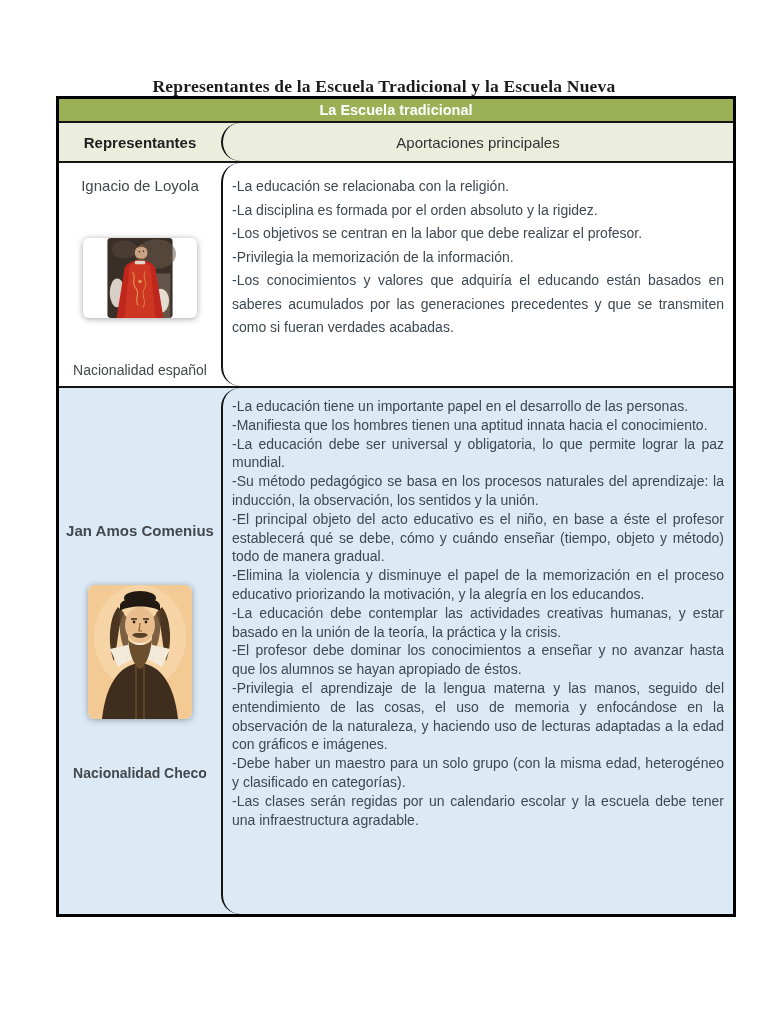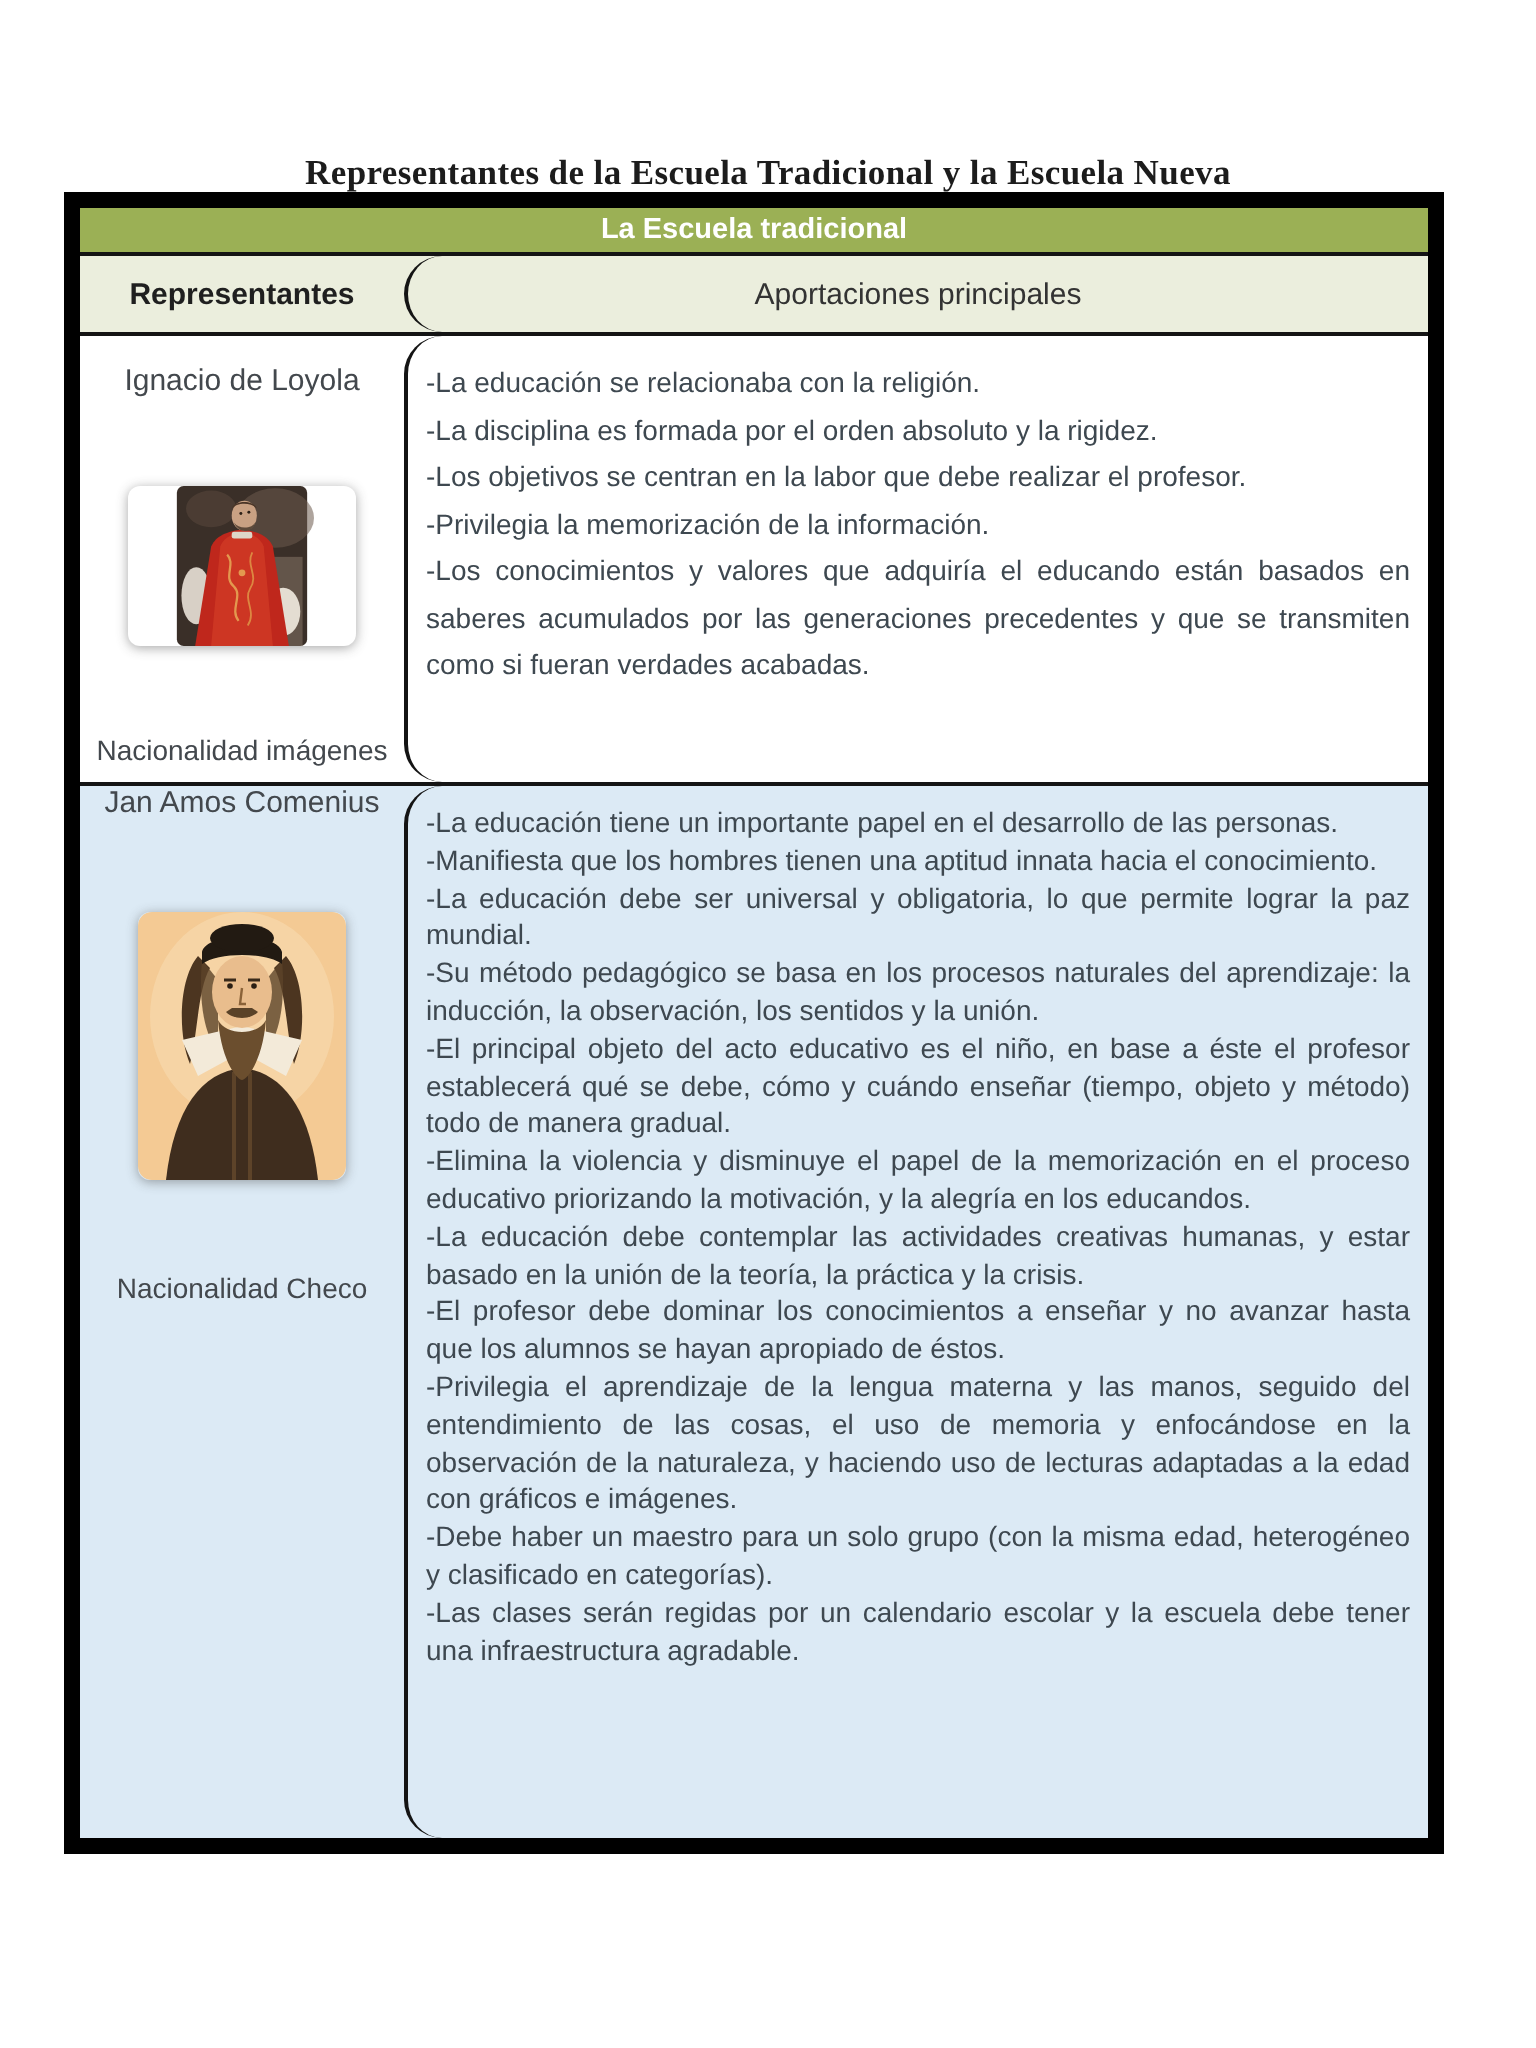--- a/index.html
+++ b/index.html
@@ -20,23 +20,23 @@
     text-align: center;
     font-family: "Liberation Serif", serif;
     font-weight: bold;
     font-size: 17.5px;
     color: #1c1c1c;
     letter-spacing: 0.2px;
     margin-top: 20px;
   }
   .doc-table {
     position: absolute;
-    left: 32px; top: 96px;
+    left: 56px; top: 96px;
     width: 674px;
-    border: 8px solid #000000;
+    border: 3px solid #000000;
     background: #7f1d1d;
   }
   .t-header {
     height: 22px;
     background: #9BB055;
     color: #ffffff;
     font-weight: bold;
     font-size: 14.5px;
     text-align: center;
     line-height: 22px;
@@ -78,21 +78,23 @@
   .t-row1 .cell-right {
     height: 223px;
     padding: 12px 9px 6px 9px;
     font-size: 14px;
     line-height: 23.5px;
     color: #3E4850;
   }
   .t-row2 { background: #DCEAF5; }
   .t-row2 .cell-left {
     height: 526px;
+    justify-content: center;
     gap: 46px;
+    font-weight: bold;
   }
   .t-row2 .cell-right {
     height: 526px;
     padding: 9px 9px 5px 9px;
     font-size: 14px;
     line-height: 18.8px;
     color: #3E4850;
   }
   .person-name {
     font-size: 15px;
@@ -146,21 +148,21 @@
           <path d="M44 60 C52 68 40 80 50 88 C58 96 46 108 54 118" stroke="#e9b25a" stroke-width="2" fill="none" opacity="0.8"></path>
           <path d="M66 58 C60 70 72 78 64 90 C58 100 70 110 62 122" stroke="#e2a94f" stroke-width="1.6" fill="none" opacity="0.7"></path>
           <circle cx="57" cy="76" r="3" fill="#e9b25a" opacity="0.8"></circle>
           <rect x="48" y="40" width="18" height="6" rx="2" fill="#ded6c8"></rect>
           <ellipse cx="59" cy="26" rx="11" ry="13" fill="#c9a183"></ellipse>
           <path d="M50 32 C54 42 66 42 69 31 C66 38 54 38 50 32 Z" fill="#5e4a3a"></path>
           <path d="M48 20 C50 12 68 12 70 20 C66 14 52 14 48 20 Z" fill="#4a3527"></path>
           <circle cx="56" cy="24" r="1.3" fill="#2b1f16"></circle>
           <circle cx="63" cy="23" r="1.3" fill="#2b1f16"></circle>
         </svg>
-        <div class="person-nationality">Nacionalidad imágenes</div>
+        <div class="person-nationality">Nacionalidad español</div>
       </div>
       <div class="cell-right points">
         <p>-La educación se relacionaba con la religión.</p>
         <p>-La disciplina es formada por el orden absoluto y la rigidez.</p>
         <p>-Los objetivos se centran en la labor que debe realizar el profesor.</p>
         <p>-Privilegia la memorización de la información.</p>
         <p>-Los conocimientos y valores que adquiría el educando están basados en saberes acumulados por las generaciones precedentes y que se transmiten como si fueran verdades acabadas.</p>
       </div>
     </div>
 

